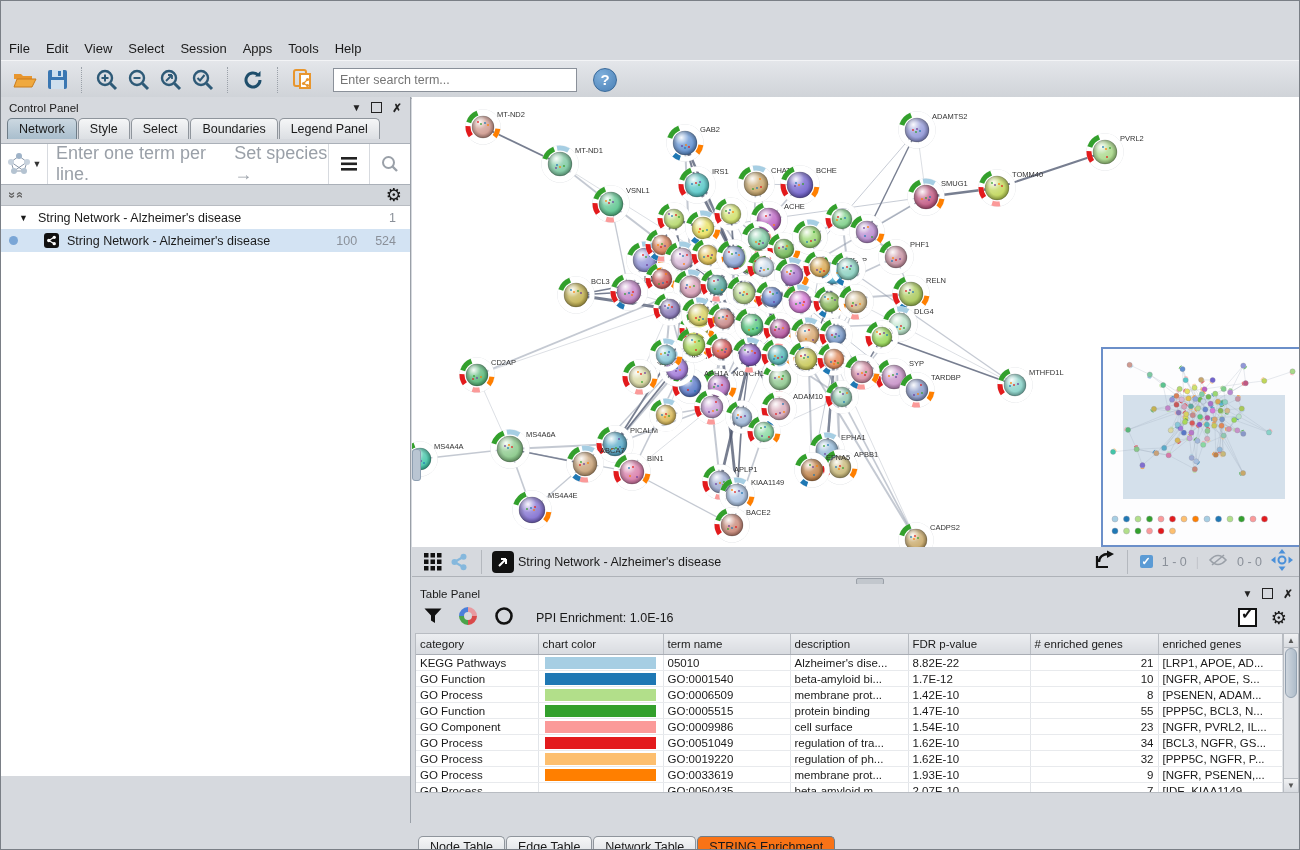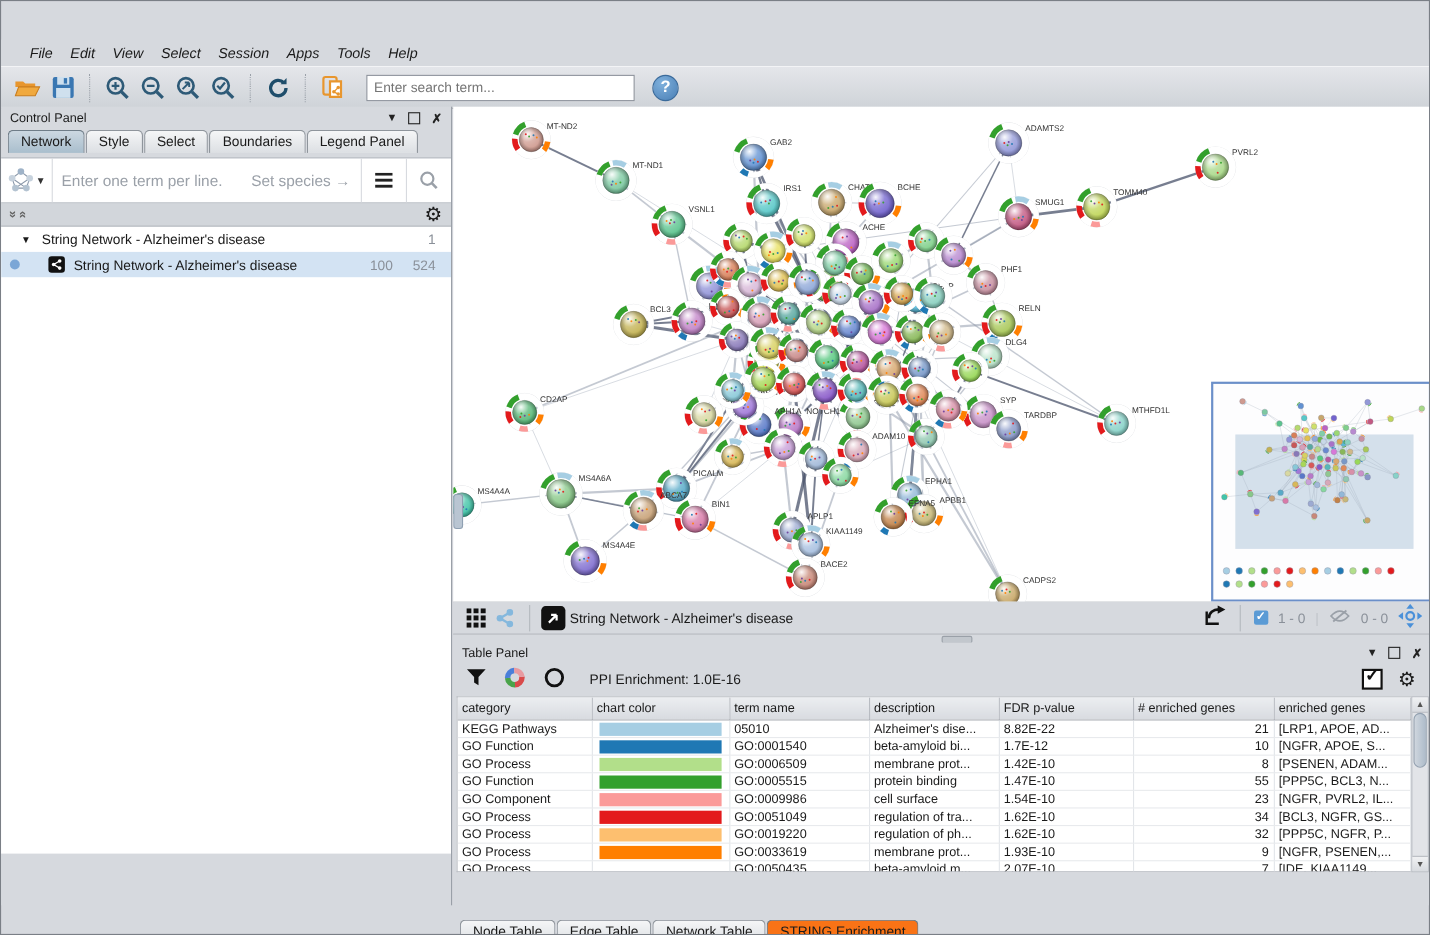--- a/index.html
+++ b/index.html
@@ -5,21 +5,21 @@
   html,body{margin:0;padding:0;background:#9aa0a8;}
   #app{position:relative;width:1300px;height:850px;background:#d6d9de;
        font-family:"Liberation Sans",sans-serif;font-size:12px;color:#1a1a1a;
        border:1px solid #7a7f86;box-sizing:border-box;overflow:hidden;}
   
   .titlebar{position:absolute;left:0;top:0;right:0;height:35px;background:#ededee;border-bottom:1px solid #c6c8cc;}
   .titlebar .title{position:absolute;left:0;right:0;top:8px;text-align:center;font-weight:bold;font-size:14px;color:#222;}
   .winctl{position:absolute;top:7px;right:14px;display:flex;gap:24px;color:#3c3f44;font-weight:bold;font-size:14px;}
   .winctl span{cursor:default;line-height:20px;}
   
-  .menubar{position:absolute;left:0;top:35px;right:0;height:24px;background:#d6d9de;display:flex;align-items:center;padding-left:18px;font-style:italic;}
+  .menubar{position:absolute;left:0;top:35px;right:0;height:24px;background:#d6d9de;display:flex;align-items:center;padding-left:0;}
   .menu-item{padding:2px 8px;font-size:13px;}
   
   .toolbar{position:absolute;left:0;top:59px;right:0;height:37px;background:linear-gradient(#e4e6ea,#cfd3d8);
            border-top:1px solid #f3f4f6;border-bottom:1px solid #a9adb4;display:flex;align-items:center;padding-left:8px;}
   .tb-sep{width:1px;height:26px;border-left:1px dotted #9aa0a8;margin:0 8px;}
   .tb-btn{width:32px;height:30px;display:flex;align-items:center;justify-content:center;}
   .searchbox{width:230px;height:22px;border:1px solid #8a9099;background:#fff;font-size:12.5px;padding:0 6px;
              font-family:"Liberation Sans",sans-serif;color:#222;margin-left:14px;}
   .helpbtn{width:22px;height:22px;border-radius:50%;background:radial-gradient(circle at 35% 30%,#7fb0dc,#4a7fb5);
            color:#fff;font-weight:bold;font-size:15px;display:flex;align-items:center;justify-content:center;margin-left:16px;
@@ -29,21 +29,21 @@
   .cp-header{height:21px;display:flex;align-items:center;padding:0 8px;font-size:11.5px;}
   .panel-icons{margin-left:auto;display:flex;gap:10px;align-items:center;color:#222;font-weight:bold;}
   .panel-icons .sq{display:inline-block;width:9px;height:9px;border:1.5px solid #222;}
   .cp-tabs{height:25px;padding-left:6px;white-space:nowrap;}
   .tab{display:inline-block;padding:3px 11px;margin-right:1px;border:1px solid #8f959c;border-bottom:none;
        border-radius:5px 5px 0 0;background:linear-gradient(#f5f6f7,#dcdfe3);font-size:12.5px;}
   .tab.active{background:linear-gradient(#ccd8e1,#a9becd);border-color:#6f7d88;}
   .stringbar{height:40px;margin:0;background:#fff;border-top:1px solid #aab0b8;border-bottom:1px solid #aab0b8;
              display:flex;align-items:center;}
   .string-logo{width:46px;height:100%;display:flex;align-items:center;justify-content:center;border-right:1px solid #d7dadf;gap:2px;}
-  .string-input{flex:1;display:flex;align-items:center;padding-left:8px;color:#9aa0a8;font-size:14px;gap:26px;}
+  .string-input{flex:1;display:flex;align-items:center;padding-left:8px;color:#9aa0a8;font-size:18px;gap:26px;}
   .sb-btn{width:40px;height:100%;display:flex;align-items:center;justify-content:center;border-left:1px solid #d7dadf;}
   .selbar{height:20px;background:#d2d6db;display:flex;align-items:center;padding:0 8px;border-bottom:1px solid #b8bcc2;}
   .selbar .txt{position:absolute;left:0;right:0;text-align:center;font-size:12px;pointer-events:none;}
   .chev{display:inline-block;color:#666;font-weight:bold;font-size:12px;transform:rotate(90deg);}
   .chev.up{transform:rotate(-90deg);}
   .tree{background:#fff;height:570px;overflow:hidden;}
   .tree-row{height:23px;display:flex;align-items:center;font-size:12.5px;position:relative;}
   .tree-row .cnt{margin-left:auto;color:#8a9099;padding-right:14px;}
   .tree-row.selected{background:#d3e3f3;}
   .bluedot{width:9px;height:9px;border-radius:50%;background:#7aa6d6;margin:0 8px 0 8px;}

